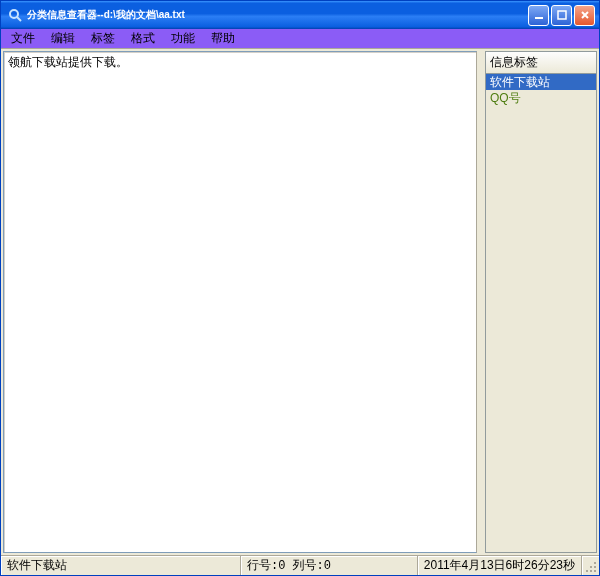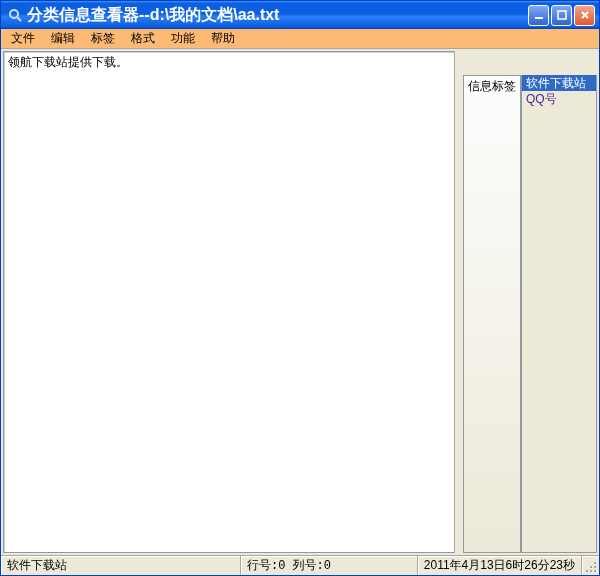--- a/index.html
+++ b/index.html
@@ -12,33 +12,33 @@
     background: #ece9d8;
   }
   .titlebar {
     height: 28px;
     background: linear-gradient(to bottom, #3a95ff 0%, #0b5fe0 8%, #0b5fe0 45%, #2b7ef5 55%, #0b5fe0 92%, #033faf 100%);
     display: flex; align-items: center;
     color: #fff; font-weight: bold;
     padding: 0 4px 0 6px;
   }
   .titlebar .icon { width: 16px; height: 16px; margin-right: 4px; display:flex; align-items:center; justify-content:center;}
-  .titlebar .title { flex: 1; font-size: 16px; white-space: nowrap; overflow: hidden; }
+  .titlebar .title { flex: 1; font-size: 10px; white-space: nowrap; overflow: hidden; }
   .win-btns { display: flex; gap: 2px; }
   .win-btn {
     width: 21px; height: 21px; border-radius: 3px;
     display: flex; align-items: center; justify-content: center;
     border: 1px solid #fff;
     background: linear-gradient(to bottom, #7ea9f5, #2d63d6);
     color: #fff; cursor: default;
   }
   .win-btn.close { background: linear-gradient(to bottom, #f5a48a, #e4572e); }
   .win-btn svg { display:block; }
   .menubar {
-    height: 20px; background: #fdba74;
+    height: 20px; background: #8b5cf6;
     display: flex; align-items: center;
     border-bottom: 1px solid #aca899;
     padding: 0 2px;
   }
   .menu-item { padding: 1px 8px 1px 8px; cursor: default; }
   .client {
     flex: 1; display: flex; min-height: 0;
     background: #ece9d8;
     padding: 2px;
     gap: 8px;
@@ -49,39 +49,39 @@
     border: 1px solid #7f9db9;
     border-right-color:#aca899;
     box-shadow: inset 1px 1px 0 #d4d0c8;
     padding: 2px 4px;
     font-size: 12px;
     line-height: 16px;
     overflow: auto;
     white-space: pre-wrap;
   }
   .sidebar {
-    width: 134px; display: flex; flex-direction: row; margin-top: 24px;
+    width: 112px; display: flex; flex-direction: column;
   }
   .panel-head {
     padding: 2px 4px;
     border: 1px solid #919b9c;
     background: linear-gradient(to bottom, #fdfdfd, #ece9d8);
     font-size: 12px;
   }
   .listbox {
     flex: 1;
     background: #ece9d8;
     border: 1px solid #919b9c;
     border-top: none;
     overflow: auto;
   }
   .list-item {
     padding: 0 4px;
     line-height: 16px; height: 16px;
-    color: #4c1d95;
+    color: #4d7c0f;
     cursor: default;
     white-space: nowrap;
   }
   .list-item.selected { background: #316ac5; color: #fff; }
   .statusbar {
     height: 20px; display: flex; align-items: stretch;
     background: #ece9d8; border-top: 1px solid #aca899;
     font-size: 12px;
   }
   .status-cell {

